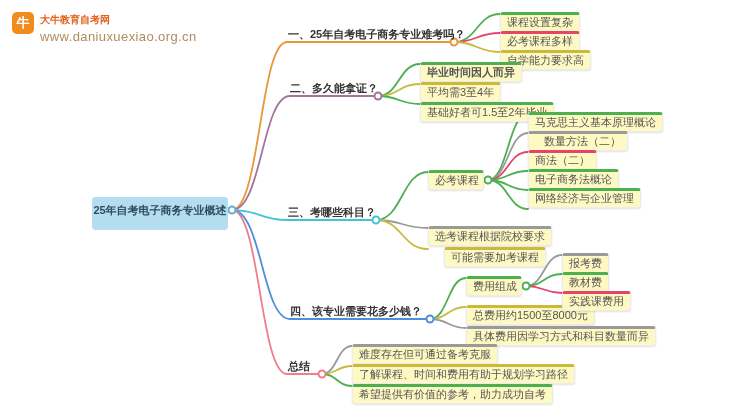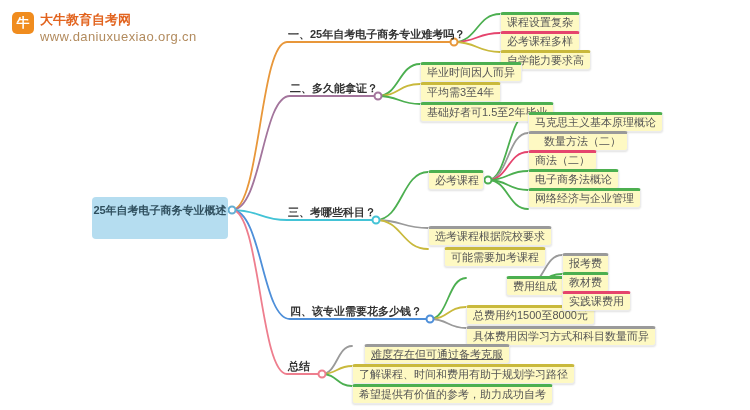--- a/index.html
+++ b/index.html
@@ -14,31 +14,31 @@
     border:1px solid #ececec; border-top:3px solid var(--accent,#999);
     border-radius:3px; padding:1px 6px 2px;
     font-size:11px; line-height:13px; color:#555;
     white-space:nowrap; box-shadow:0 1px 2px rgba(0,0,0,.12);
   }
   .branch-label {
     position:absolute; font-size:11px; line-height:14px; font-weight:bold;
     color:#333; white-space:nowrap;
   }
   .root-node {
-    position:absolute; left:92px; top:197px; width:136px; height:42px;
+    position:absolute; left:92px; top:197px; width:136px; height:33px;
     line-height:26px; text-align:center; background:var(--accent,#b5ddf0);
     border-radius:4px; font-size:11px; font-weight:bold; color:#2f4f5e;
   }
   .logo { position:absolute; left:12px; top:12px; display:flex; gap:6px; align-items:flex-start; }
   .logo-icon {
     width:22px; height:22px; background:#f08c1e; border-radius:5px;
     color:#fff; font-size:13px; font-weight:bold; text-align:center; line-height:22px;
     flex:0 0 auto;
   }
-  .logo-name { font-size:13px; font-weight:bold; color:#e2641f; line-height:16px; }
+  .logo-name { font-size:10px; font-weight:bold; color:#e2641f; line-height:16px; }
   .logo-url  { font-size:13px; color:#b28b5e; letter-spacing:.4px; margin-top:1px; }
 </style>
 </head>
 <body>
 
 <div id="canvas">
 
   <svg id="links" width="750" height="410" viewBox="0 0 750 410">
 
     <path class="link" d="M232,210 C260,210 260,42 287,42 L450,42" style="--accent: #e8973a;"></path>
@@ -101,39 +101,39 @@
   <div class="branch-label" style="left:288px; top:27px;">一、25年自考电子商务专业难考吗？</div>
   <div class="branch-label" style="left:290px; top:81px;">二、多久能拿证？</div>
   <div class="branch-label" style="left:288px; top:205px;">三、考哪些科目？</div>
   <div class="branch-label" style="left:290px; top:304px;">四、该专业需要花多少钱？</div>
   <div class="branch-label" style="left:288px; top:359px;">总结</div>
 
   <div class="node" style="left: 500px; top: 12px; --accent: #4caf50;">课程设置复杂</div>
   <div class="node" style="left: 500px; top: 31px; --accent: #e5446d;">必考课程多样</div>
   <div class="node" style="left: 500px; top: 50px; --accent: #c9b93c;">自学能力要求高</div>
 
-  <div class="node" style="left: 420px; top: 62px; --accent: #4caf50;">毕业时间因人而异</div>
+  <div class="node" style="left: 420px; top: 62px; font-weight: bold; --accent: #4caf50;">毕业时间因人而异</div>
   <div class="node" style="left: 420px; top: 82px; --accent: #c9b93c;">平均需3至4年</div>
   <div class="node" style="left: 420px; top: 102px; --accent: #4caf50;">基础好者可1.5至2年毕业</div>
 
   <div class="node" style="left: 428px; top: 170px; width: 56px; --accent: #4caf50;">必考课程</div>
   <div class="node" style="left: 428px; top: 226px; --accent: #9a9a9a;">选考课程根据院校要求</div>
   <div class="node" style="left: 444px; top: 247px; --accent: #c9b93c;">可能需要加考课程</div>
 
   <div class="node" style="left: 528px; top: 112px; --accent: #4caf50;">马克思主义基本原理概论</div>
   <div class="node" style="left: 528px; top: 131px; padding-left: 15px; --accent: #9a9a9a;">数量方法（二）</div>
   <div class="node" style="left: 528px; top: 150px; --accent: #e5446d;">商法（二）</div>
   <div class="node" style="left: 528px; top: 169px; --accent: #4caf50;">电子商务法概论</div>
   <div class="node" style="left: 528px; top: 188px; --accent: #4caf50;">网络经济与企业管理</div>
 
-  <div class="node" style="left: 466px; top: 276px; width: 64px; margin-left: 40px; --accent: #4caf50;">费用组成</div>
+  <div class="node" style="left: 466px; top: 276px; width: 56px; --accent: #4caf50;">费用组成</div>
   <div class="node" style="left: 466px; top: 305px; --accent: #c9b93c;">总费用约1500至8000元</div>
   <div class="node" style="left: 466px; top: 326px; --accent: #9a9a9a;">具体费用因学习方式和科目数量而异</div>
 
   <div class="node" style="left: 562px; top: 253px; --accent: #9a9a9a;">报考费</div>
   <div class="node" style="left: 562px; top: 272px; --accent: #4caf50;">教材费</div>
   <div class="node" style="left: 562px; top: 291px; --accent: #e5446d;">实践课费用</div>
 
-  <div class="node" style="left: 364px; top: 344px; text-decoration: underline; --accent: #9a9a9a;">难度存在但可通过备考克服</div>
+  <div class="node" style="left: 352px; top: 344px; --accent: #9a9a9a;">难度存在但可通过备考克服</div>
   <div class="node" style="left: 352px; top: 364px; --accent: #c9b93c;">了解课程、时间和费用有助于规划学习路径</div>
   <div class="node" style="left: 352px; top: 384px; --accent: #4caf50;">希望提供有价值的参考，助力成功自考</div>
 
 </div>
 
 </body></html>

